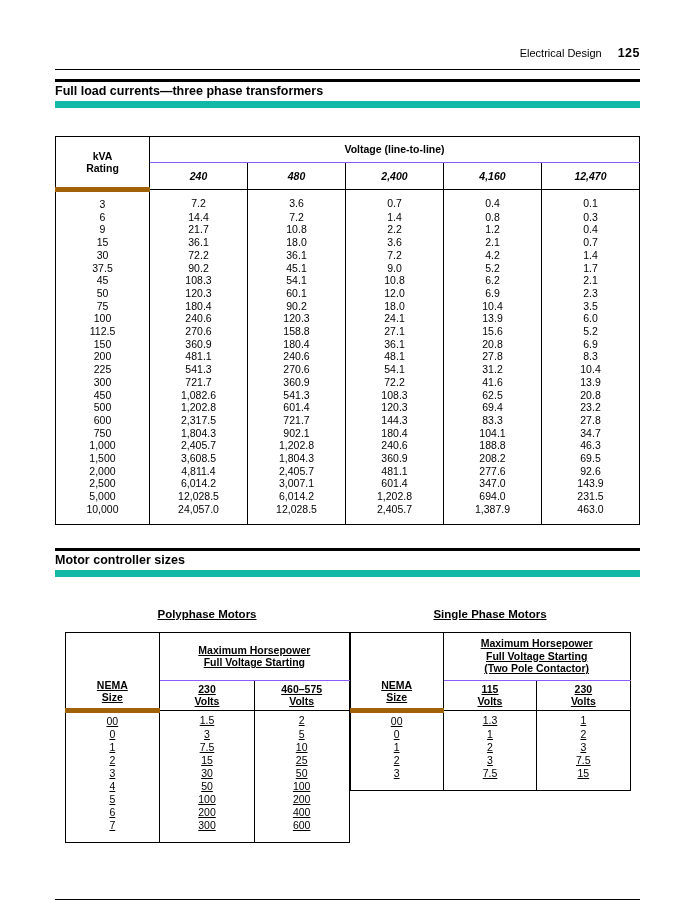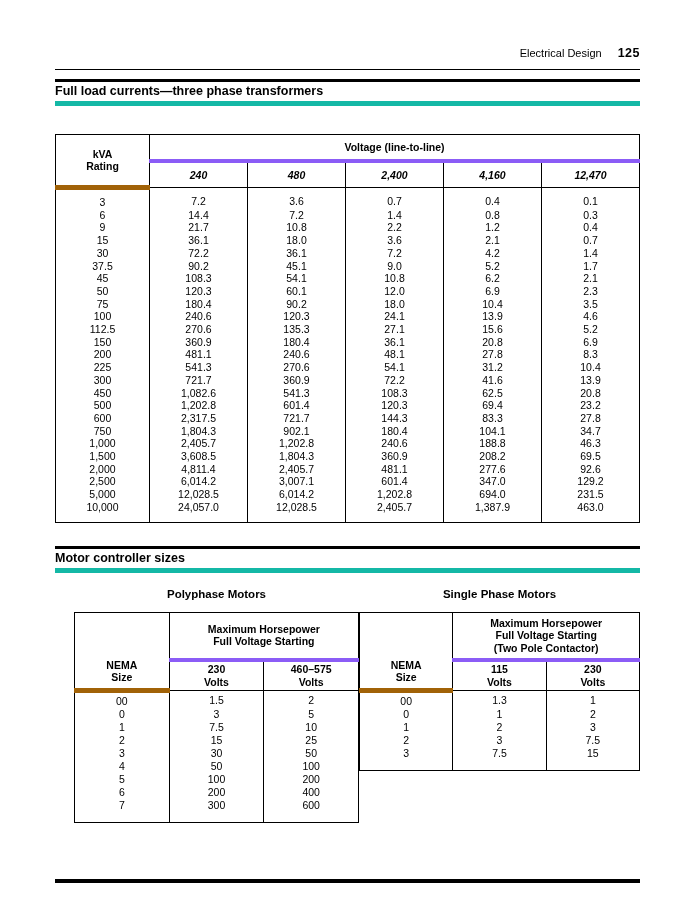--- a/index.html
+++ b/index.html
@@ -10,41 +10,41 @@
     font-family: "Liberation Sans", sans-serif;
   }
   .content { width: 585px; margin-left: 55px; }
 
   .page-header { padding-top: 47px; text-align: right; font-size: 11px; line-height: 13px; }
   .page-num { font-weight: bold; font-size: 12.5px; margin-left: 16px; letter-spacing: .5px; }
   .thin-rule { height: 1px; background: #000; margin-top: 9px; }
 
   .section-bar {
     margin-top: 9px;
-    border-top: 3px solid #000; border-bottom: 5px solid #14b8a6;
+    border-top: 3px solid #000; border-bottom: 7px solid #14b8a6;
     padding: 2px 0 3px; font-size: 12.5px; font-weight: bold; line-height: 14px;
   }
   .section-bar.motors { margin-top: 23px; }
 
   table { border-collapse: collapse; table-layout: fixed; width: 100%; border: 1.5px solid #000; }
   th, td { padding: 0; text-align: center; border-left: 1px solid #000; border-right: 1px solid #000; }
   thead th { font-weight: bold; font-size: 10.5px; line-height: 12.5px; white-space: pre-line; vertical-align: middle; }
   tbody td { font-size: 10.5px; line-height: 12.7px; }
-  .mid-rule { border-bottom: 4px solid #8b5cf6; }
+  .mid-rule { border-bottom: 1px solid #8b5cf6; }
   .head-bottom { border-bottom: 5px solid #a16207; }
   .head-bottom-row th { border-bottom: 1px solid #000; }
 
   .t-table { margin-top: 28px; }
   .t-table thead tr:first-child { height: 26px; }
   .t-table thead tr:last-child  { height: 27px; font-style: italic; }
   .t-table tbody tr:first-child td { padding-top: 6px; }
   .t-table tbody tr:last-child  td { padding-bottom: 8px; }
   .c-kva { width: 94px; }
 
-  .motor-flex { display: flex; justify-content: flex-end; margin-top: 15px; }
+  .motor-flex { display: flex; justify-content: center; margin-top: 31px; text-decoration: underline; }
   .motor-col { width: 285px; }
   .motor-col.right { width: 281px; }
   .motor-heading { text-align: center; font-weight: bold; font-size: 11.5px; margin-bottom: 12px; }
 
   .m-table thead tr:first-child { height: 48px; }
   .m-table thead tr:last-child  { height: 30px; }
   .m-table tbody td { line-height: 13px; }
   .m-table tbody tr:first-child td { padding-top: 2px; }
   .m-table tbody tr:last-child  td { padding-bottom: 10px; }
   .corner.bottom-align { vertical-align: bottom; padding-bottom: 4px; }
@@ -160,26 +160,26 @@
           <td>18.0</td>
           <td>10.4</td>
           <td>3.5</td>
         </tr>
         <tr>
           <td>100</td>
           <td>240.6</td>
           <td>120.3</td>
           <td>24.1</td>
           <td>13.9</td>
-          <td>4.6</td>
+          <td>6.0</td>
         </tr>
         <tr>
           <td>112.5</td>
           <td>270.6</td>
-          <td>135.3</td>
+          <td>158.8</td>
           <td>27.1</td>
           <td>15.6</td>
           <td>5.2</td>
         </tr>
         <tr>
           <td>150</td>
           <td>360.9</td>
           <td>180.4</td>
           <td>36.1</td>
           <td>20.8</td>
@@ -264,21 +264,21 @@
           <td>481.1</td>
           <td>277.6</td>
           <td>92.6</td>
         </tr>
         <tr>
           <td>2,500</td>
           <td>6,014.2</td>
           <td>3,007.1</td>
           <td>601.4</td>
           <td>347.0</td>
-          <td>129.2</td>
+          <td>143.9</td>
         </tr>
         <tr>
           <td>5,000</td>
           <td>12,028.5</td>
           <td>6,014.2</td>
           <td>1,202.8</td>
           <td>694.0</td>
           <td>231.5</td>
         </tr>
         <tr>

